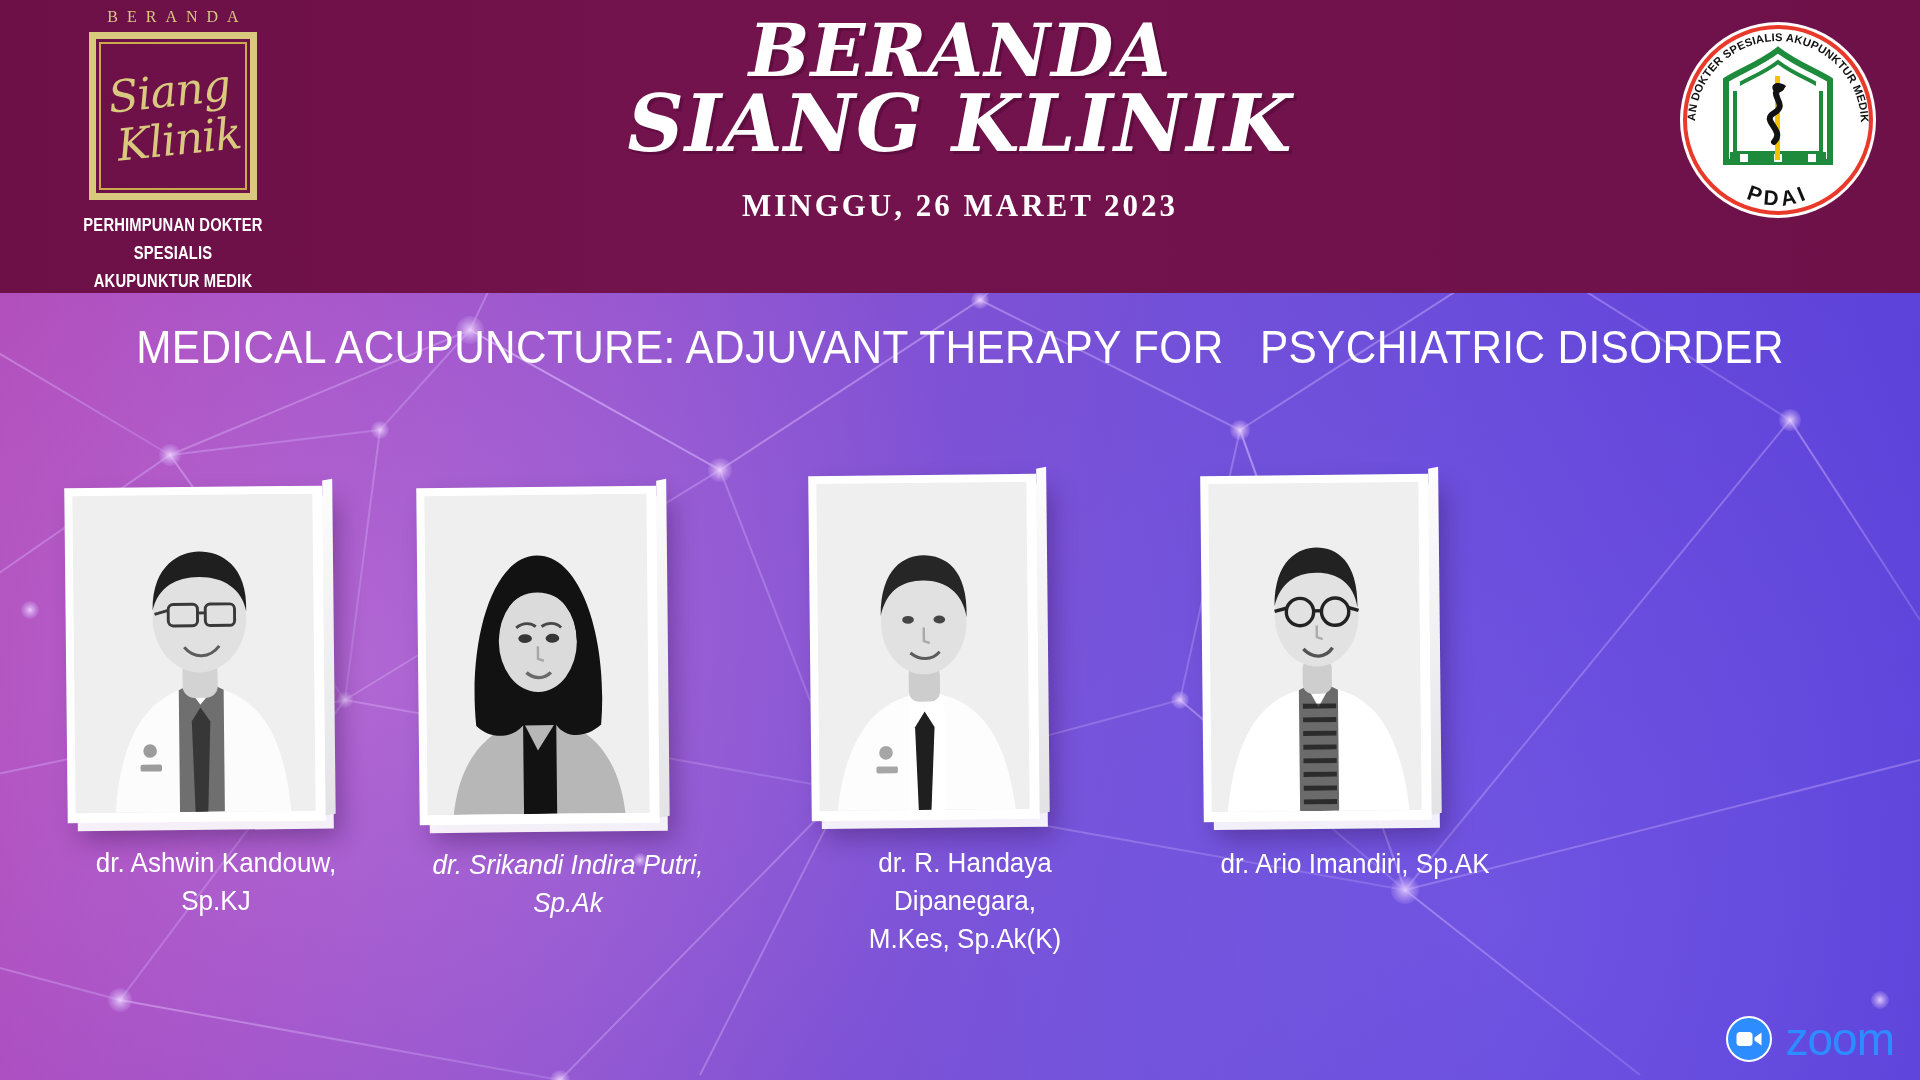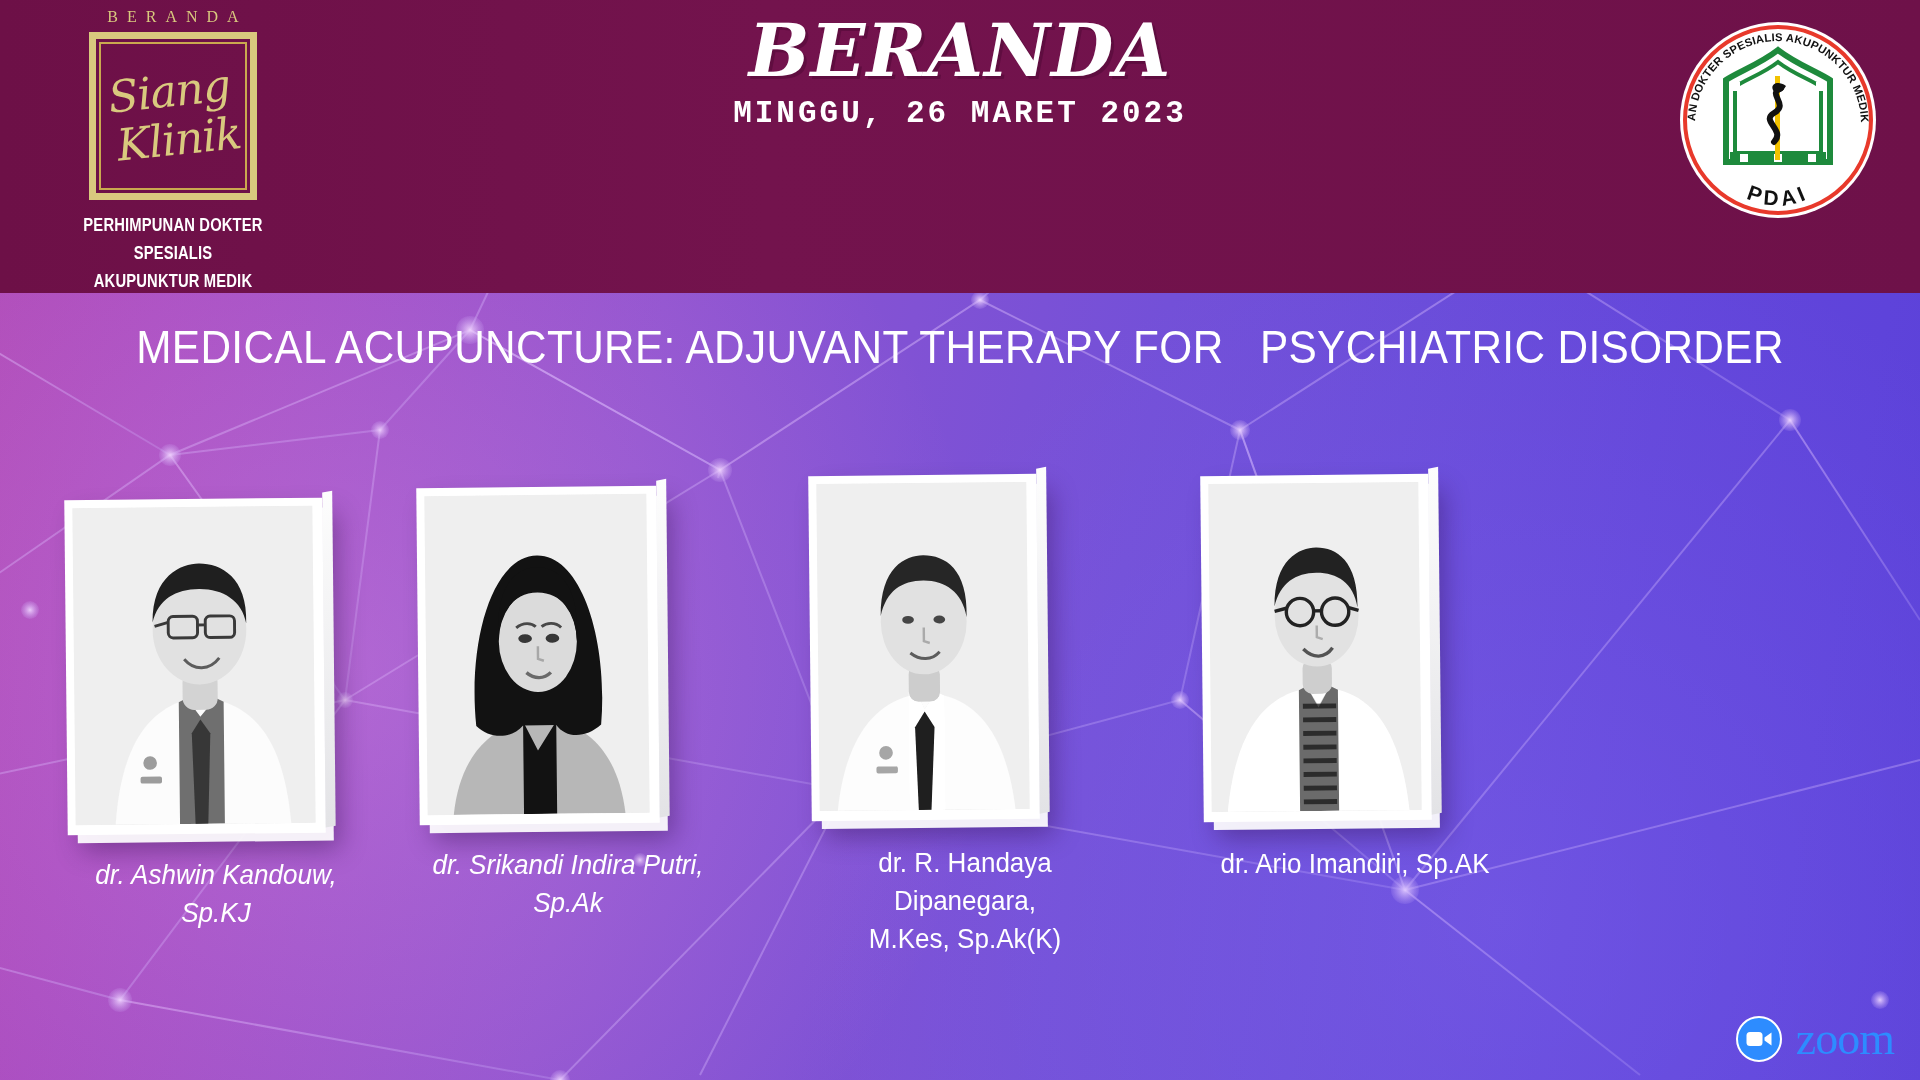--- a/index.html
+++ b/index.html
@@ -89,22 +89,22 @@
     color:#fff;
   }
   .title-l1,.title-l2{
     font-family:"DejaVu Serif", serif;
     font-weight:700; font-style:italic;
     font-size:72px; line-height:.96; letter-spacing:1px;
     text-shadow:3px 3px 0 rgba(80,10,55,.55);
   }
   .title-l2{ font-size:78px; margin-top:2px; }
   .title-date{
-    margin-top:11px;
-    font-family:Liberation Mono, monospace;
+    margin-top:26px;
+    font-family:Liberation Serif, serif;
     font-weight:700; font-size:31px; letter-spacing:3px;
   }
 
   
   .pdai-wrap{ position:absolute; right:42px; top:20px; width:200px; height:200px; }
 
   
   .main-heading{
     position:absolute; left:0; top:320px; width:1920px; text-align:center;
     color:#ffffff;
@@ -150,21 +150,21 @@
   .zoom-logo{
     position:absolute; right:26px; bottom:18px;
     display:flex; align-items:center; gap:14px;
   }
   .zoom-mark{
     width:46px; height:46px; border-radius:50%;
     background:#2D8CFF; border:2px solid #ffffff;
     display:flex; align-items:center; justify-content:center;
   }
   .zoom-word{
-    color:#2D8CFF; font-family:Liberation Serif, serif;
+    color:#2D8CFF; font-family:Liberation Sans, sans-serif;
     font-size:46px; font-weight:400; letter-spacing:-1px; line-height:1;
   }
 </style>
 </head>
 <body>
 
 <div id="poster">
 
   <div class="bg-gradient"></div>
 
@@ -240,20 +240,21 @@
         </div>
       </div>
       <div class="brand-sub">
         <div>PERHIMPUNAN DOKTER SPESIALIS</div>
         <div>AKUPUNKTUR MEDIK INDONESIA</div>
       </div>
     </div>
 
     <div class="title-block">
       <div class="title-l1">BERANDA</div>
+      <div class="title-l2">SIANG KLINIK</div>
       <div class="title-date">MINGGU, 26 MARET 2023</div>
     </div>
 
     <div class="pdai-wrap">
       <svg viewBox="0 0 200 200" width="200" height="200">
         <defs>
           <path id="ringtop" d="M 100,100 m -82,0 a 82,82 0 1,1 164,0" fill="none"></path>
           <path id="ringtoparc" d="M 22,112 A 80,80 0 0 1 178,112" fill="none"></path>
         </defs>
         <circle cx="100" cy="100" r="98" fill="#ffffff"></circle>
@@ -298,21 +299,21 @@
           <textPath href="#arcDown" startOffset="50%" text-anchor="middle">PDAI</textPath>
         </text>
       </svg>
     </div>
   </div>
 
   <div class="main-heading">MEDICAL ACUPUNCTURE: ADJUVANT THERAPY FOR   PSYCHIATRIC DISORDER</div>
 
   <div class="speakers">
 
-    <div class="speaker" style="left:66px; top:44px; width:300px;font-style:italic;">
+    <div class="speaker" style="left:66px; top:32px; width:300px;">
       <div class="frame" style="width:258px; height:335px; transform:rotate(-0.6deg);">
         <div class="photo">
           <svg viewBox="0 0 240 325" width="100%" height="100%" preserveAspectRatio="xMidYMax meet">
             <rect width="240" height="325" fill="#eaeaec"></rect>
 
             <path d="M38 325 C 44 250, 68 214, 104 200 L 150 200 C 190 214, 212 252, 218 325 Z" fill="#f6f6f7"></path>
             <path d="M104 200 L 126 246 L 150 200 L 142 196 L 126 215 L 112 196 Z" fill="#d9d9dc"></path>
 
             <path d="M112 196 L126 215 L142 196 L150 200 L150 325 L104 325 L104 200 Z" fill="#6f6f75"></path>
 

